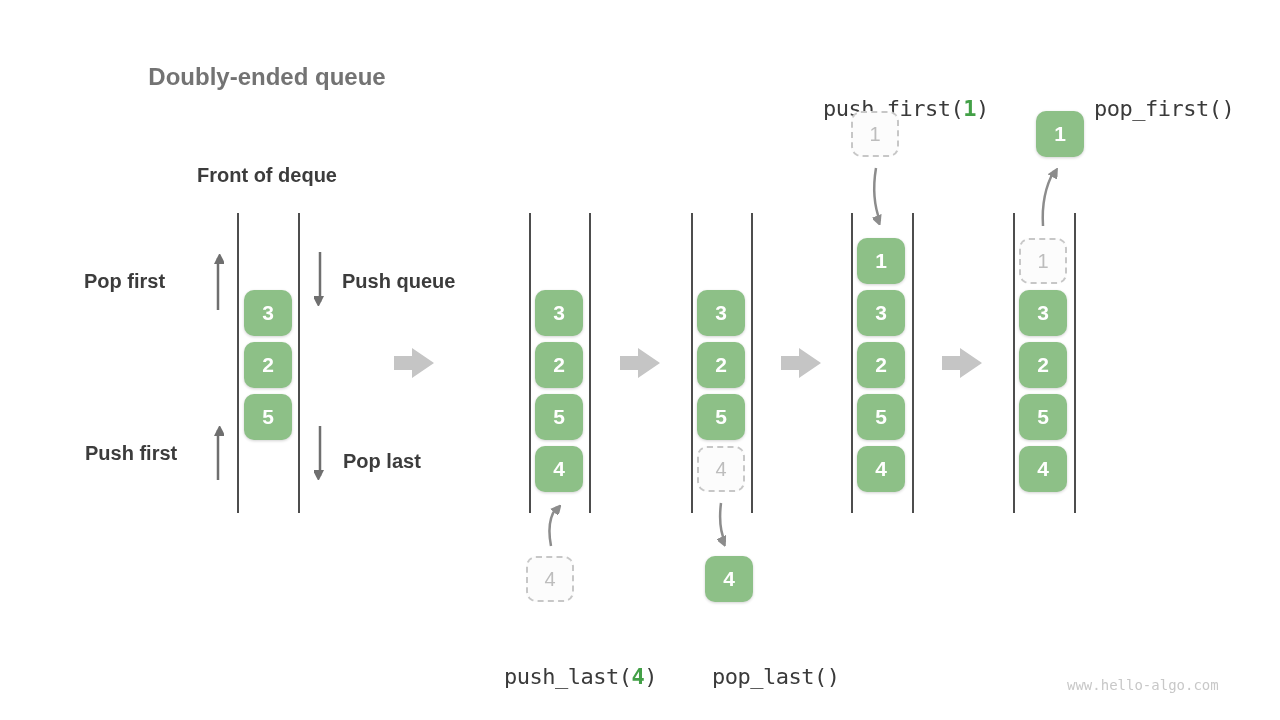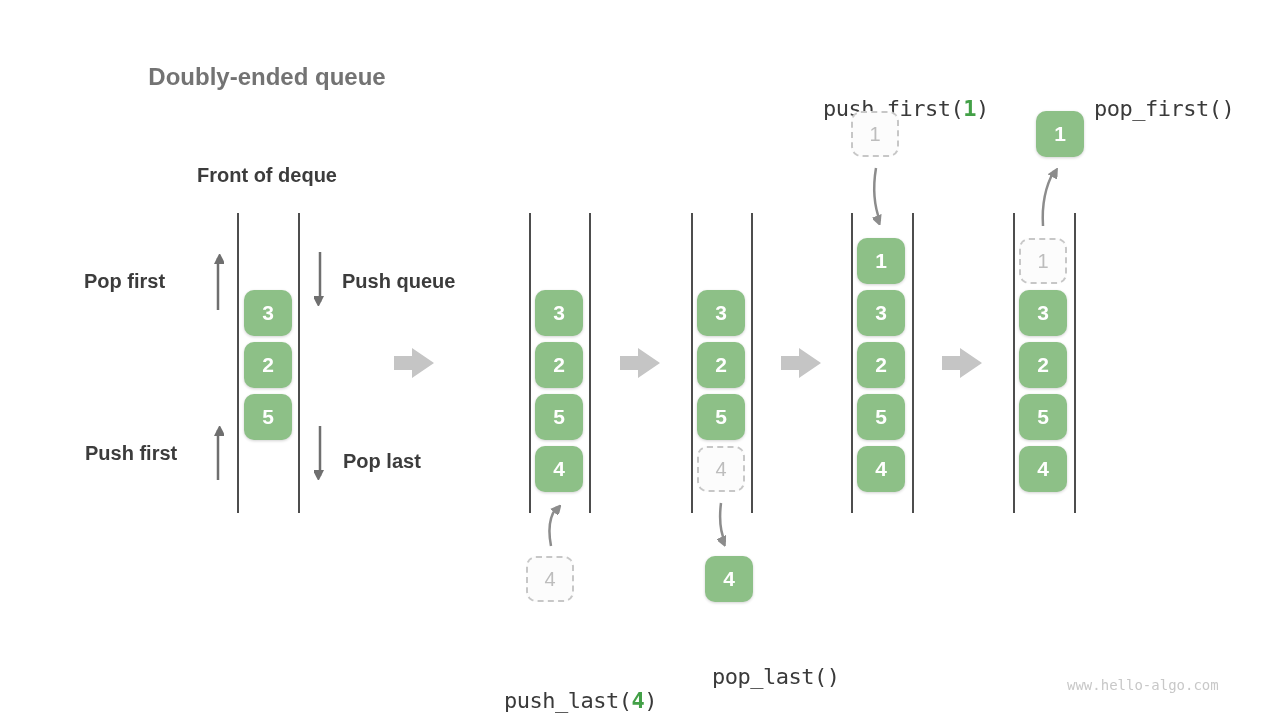--- a/index.html
+++ b/index.html
@@ -49,21 +49,21 @@
 
   <div class="big-label" style="top:164px;">Front of deque</div>
 
   <div class="side-label" style="left:84px;top:270px;">Pop first</div>
   <div class="side-label" style="left:342px;top:270px;">Push queue</div>
   <div class="side-label" style="left:85px;top:442px;">Push first</div>
   <div class="side-label" style="left:343px;top:442px;margin-top:8px;">Pop last</div>
 
   <div class="op" style="left:823px;top:60px;"><span>push_first(</span><span class="arg">1</span><span>)</span></div>
   <div class="op" style="left:1094px;top:60px;">pop_first()</div>
-  <div class="op" style="left:504px;top:652px;"><span>push_last(</span><span class="arg">4</span><span>)</span></div>
+  <div class="op" style="left:504px;top:628px;"><span>push_last(</span><span class="arg">4</span><span>)</span></div>
   <div class="op" style="left:712px;top:628px;">pop_last()</div>
 
   <div class="vline" style="left:237px;"></div>
   <div class="vline" style="left:298px;"></div>
   <div class="vline" style="left:529px;"></div>
   <div class="vline" style="left:589px;"></div>
   <div class="vline" style="left:691px;"></div>
   <div class="vline" style="left:751px;"></div>
   <div class="vline" style="left:851px;"></div>
   <div class="vline" style="left:912px;"></div>

